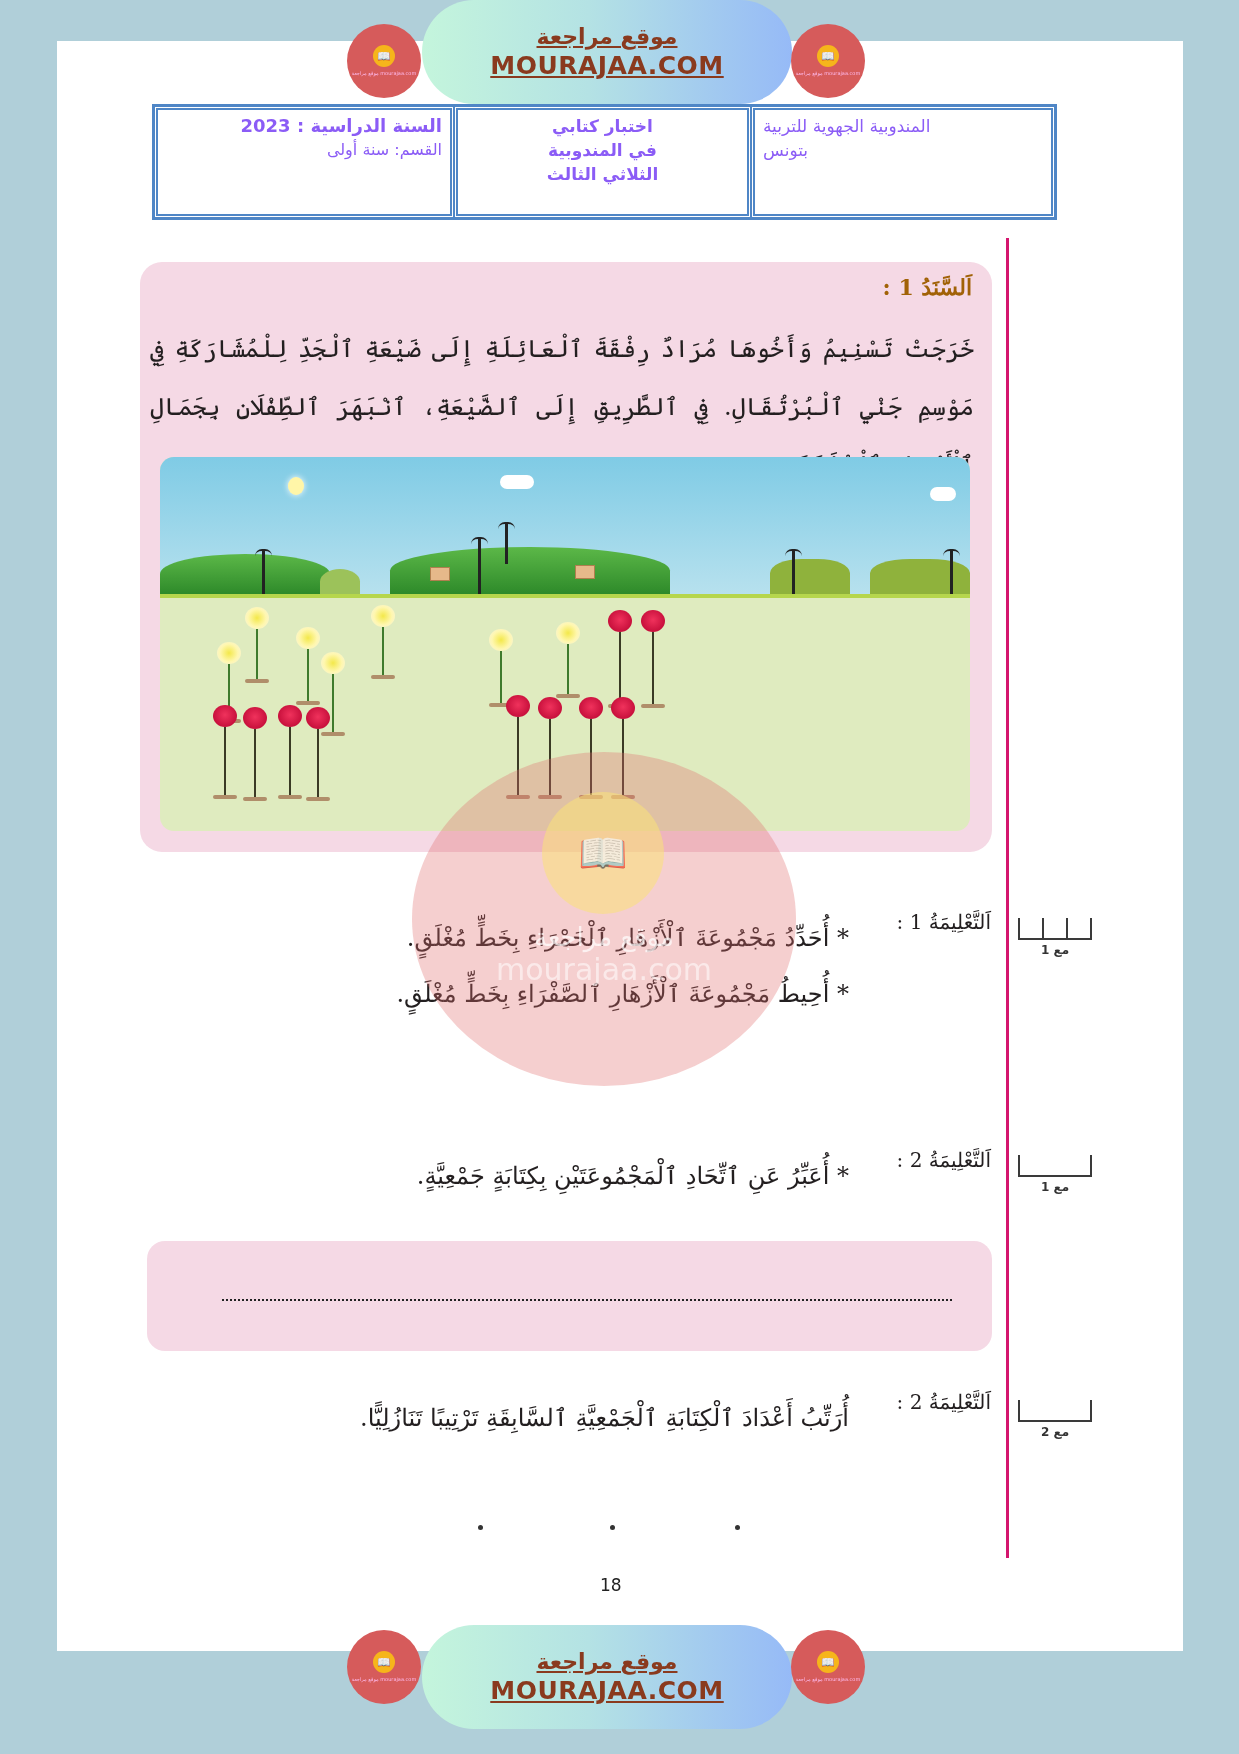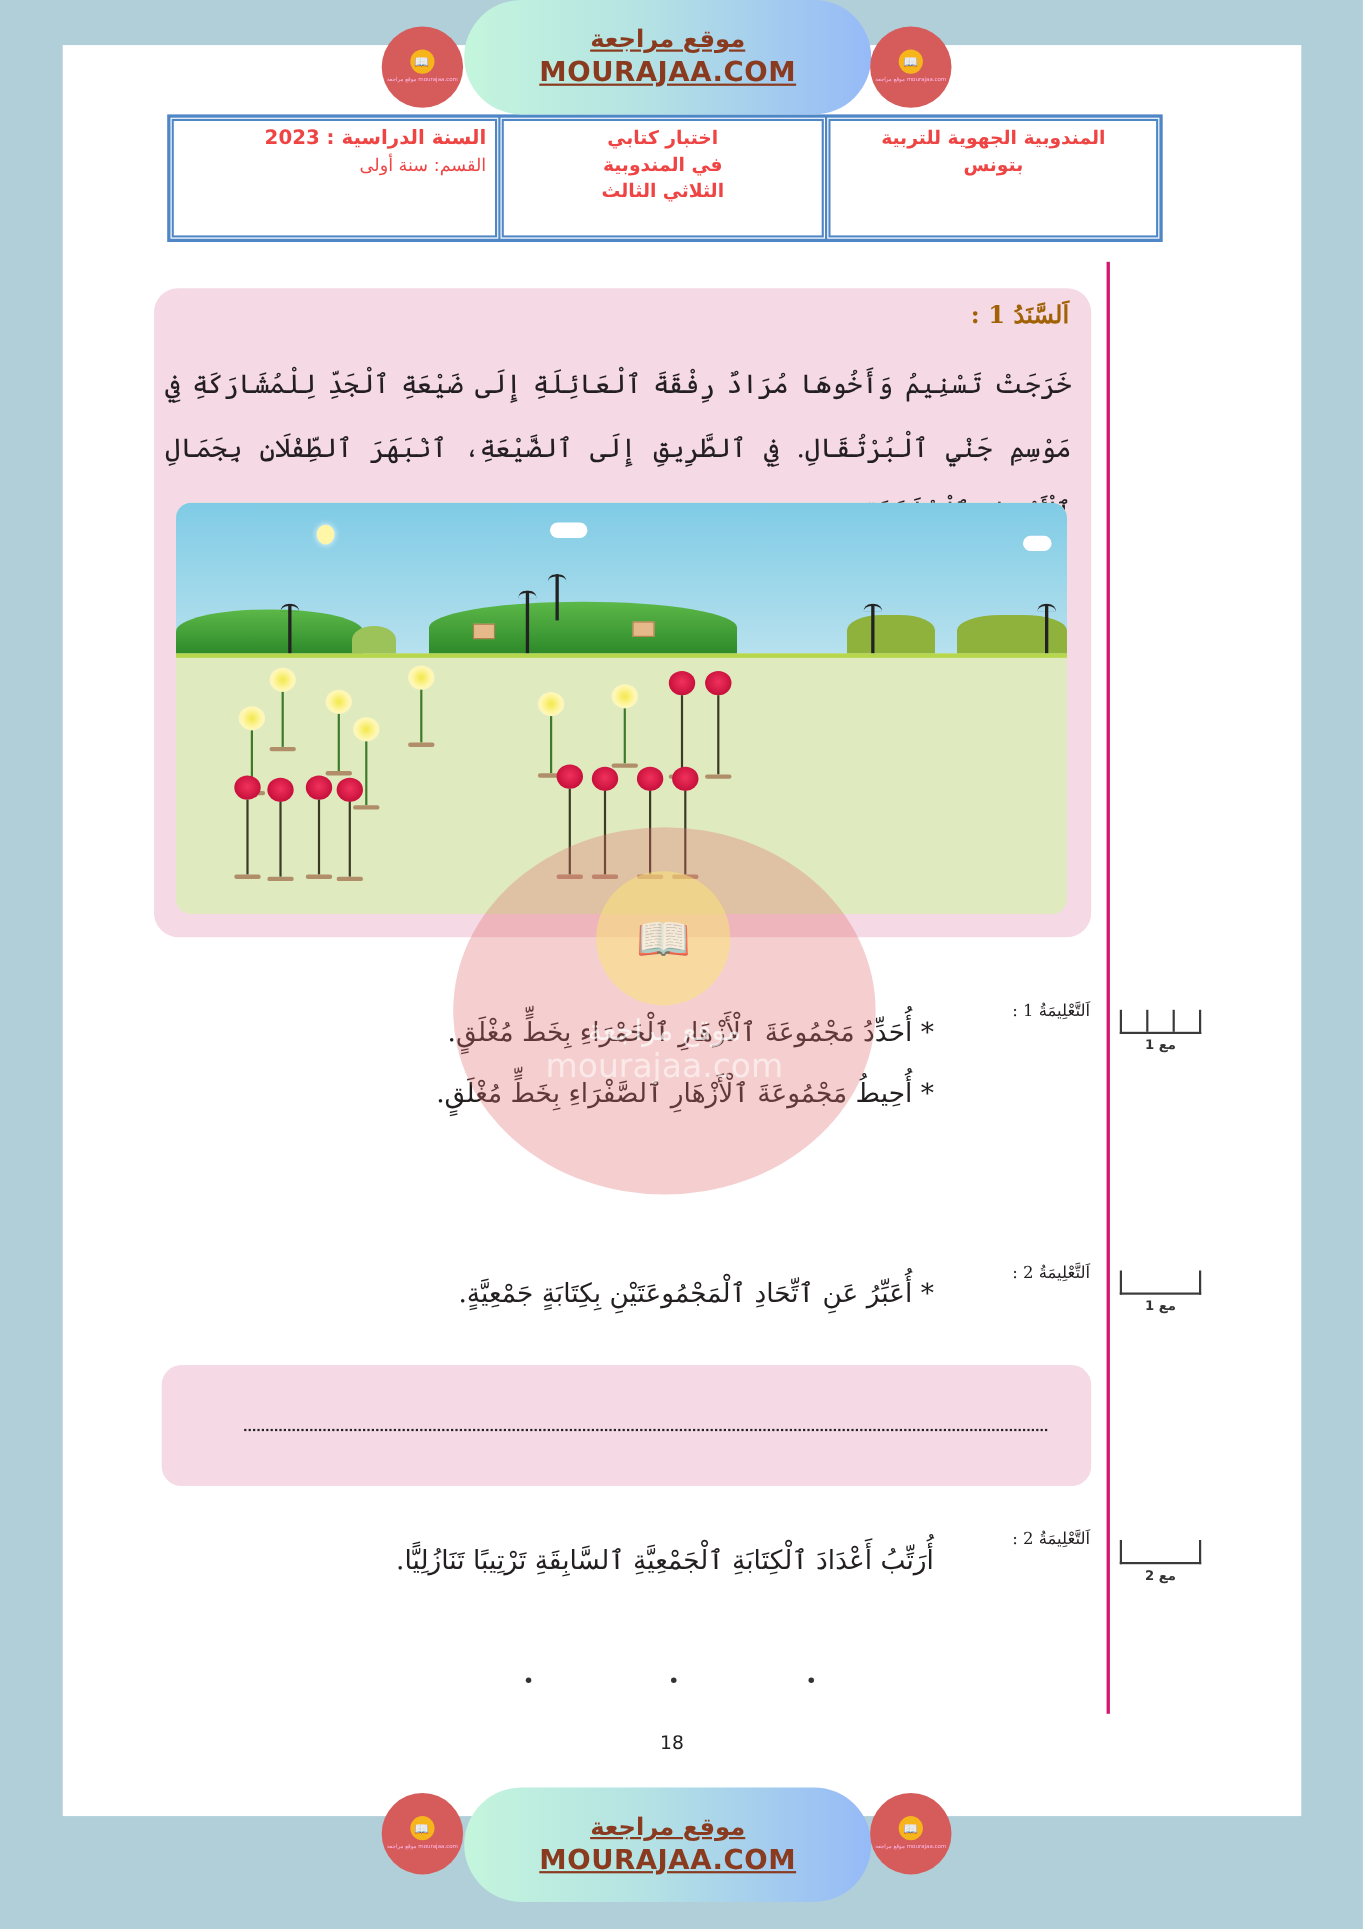--- a/index.html
+++ b/index.html
@@ -45,25 +45,25 @@
     font-size: 5px; color: #fbe; margin-top: 4px; line-height: 1.1; text-align: center;
   }
   
   .hdr {
     position: absolute; left: 152px; top: 104px; width: 905px; height: 116px;
     background: #4f86c6; padding: 4px;
     display: flex; gap: 4px; direction: ltr;
   }
   .hdr .cell {
     flex: 1; background: #fff; border: 2px solid #4f86c6; outline: 1px solid #fff;
-    direction: rtl; padding: 4px 8px; font-size: 17px; line-height: 24px; color: #ef4444;
+    direction: rtl; padding: 4px 8px; font-size: 17px; line-height: 24px; color: #8b5cf6;
   }
   .hdr .cell.c-year { flex: 0 0 296px; }
   .hdr .cell.c-exam { flex: 0 0 293px; text-align: center; font-weight: bold; }
-  .hdr .cell.c-dir { flex: 1; text-align: center; font-weight: bold; }
+  .hdr .cell.c-dir { flex: 1; text-align: left; font-weight: normal; }
   .hdr .year-line { font-weight: bold; font-size: 18px; }
   .hdr .class-line { font-size: 16px; }
 
   
   .vline {
     position: absolute; left: 1006px; top: 238px; width: 3px; height: 1320px;
     background: #d4166e;
   }
 
   
@@ -101,21 +101,21 @@
   .flower { position: absolute; width: 26px; }
   .flower .head { width: 24px; height: 22px; border-radius: 50%; margin: 0 auto; }
   .flower.red .head { background: radial-gradient(circle at 50% 45%, #f0325c 0%, #c8103c 70%); }
   .flower.yellow .head { background: radial-gradient(circle at 50% 50%, #f3e84a 0%, #fff7b0 55%, #f2f2e0 100%); }
   .flower .stem { width: 2px; margin: 0 auto; background: #3b3a25; }
   .flower.yellow .stem { background: #3f7a2c; }
   .flower .soil { width: 24px; height: 4px; margin: 0 auto; border-radius: 3px; background: #b08e6a; }
 
   
   .instr { position: absolute; direction: rtl; font-family: "DejaVu Serif", serif; color: #231f20; }
-  .instr .label { position: absolute; right: 0; top: 0; font-size: 15px; white-space: nowrap; }
+  .instr .label { position: absolute; right: 0; top: 0; font-size: 20px; white-space: nowrap; }
   .instr .lines { position: absolute; right: 142px; top: 0; font-size: 24px; line-height: 56px; white-space: nowrap; }
   .i1 { right: 248px; top: 910px; width: 600px; height: 170px; }
   .i2 { right: 248px; top: 1148px; width: 600px; height: 60px; }
   .i3 { right: 248px; top: 1390px; width: 700px; height: 60px; }
 
   
   .crit { position: absolute; left: 1018px; width: 74px; }
   .crit .box { height: 22px; border: 2px solid #3a3a3a; border-top: none; display: flex; }
   .crit .box .sub { flex: 1; border-left: 2px solid #3a3a3a; }
   .crit .box .sub:first-child { border-left: none; }

